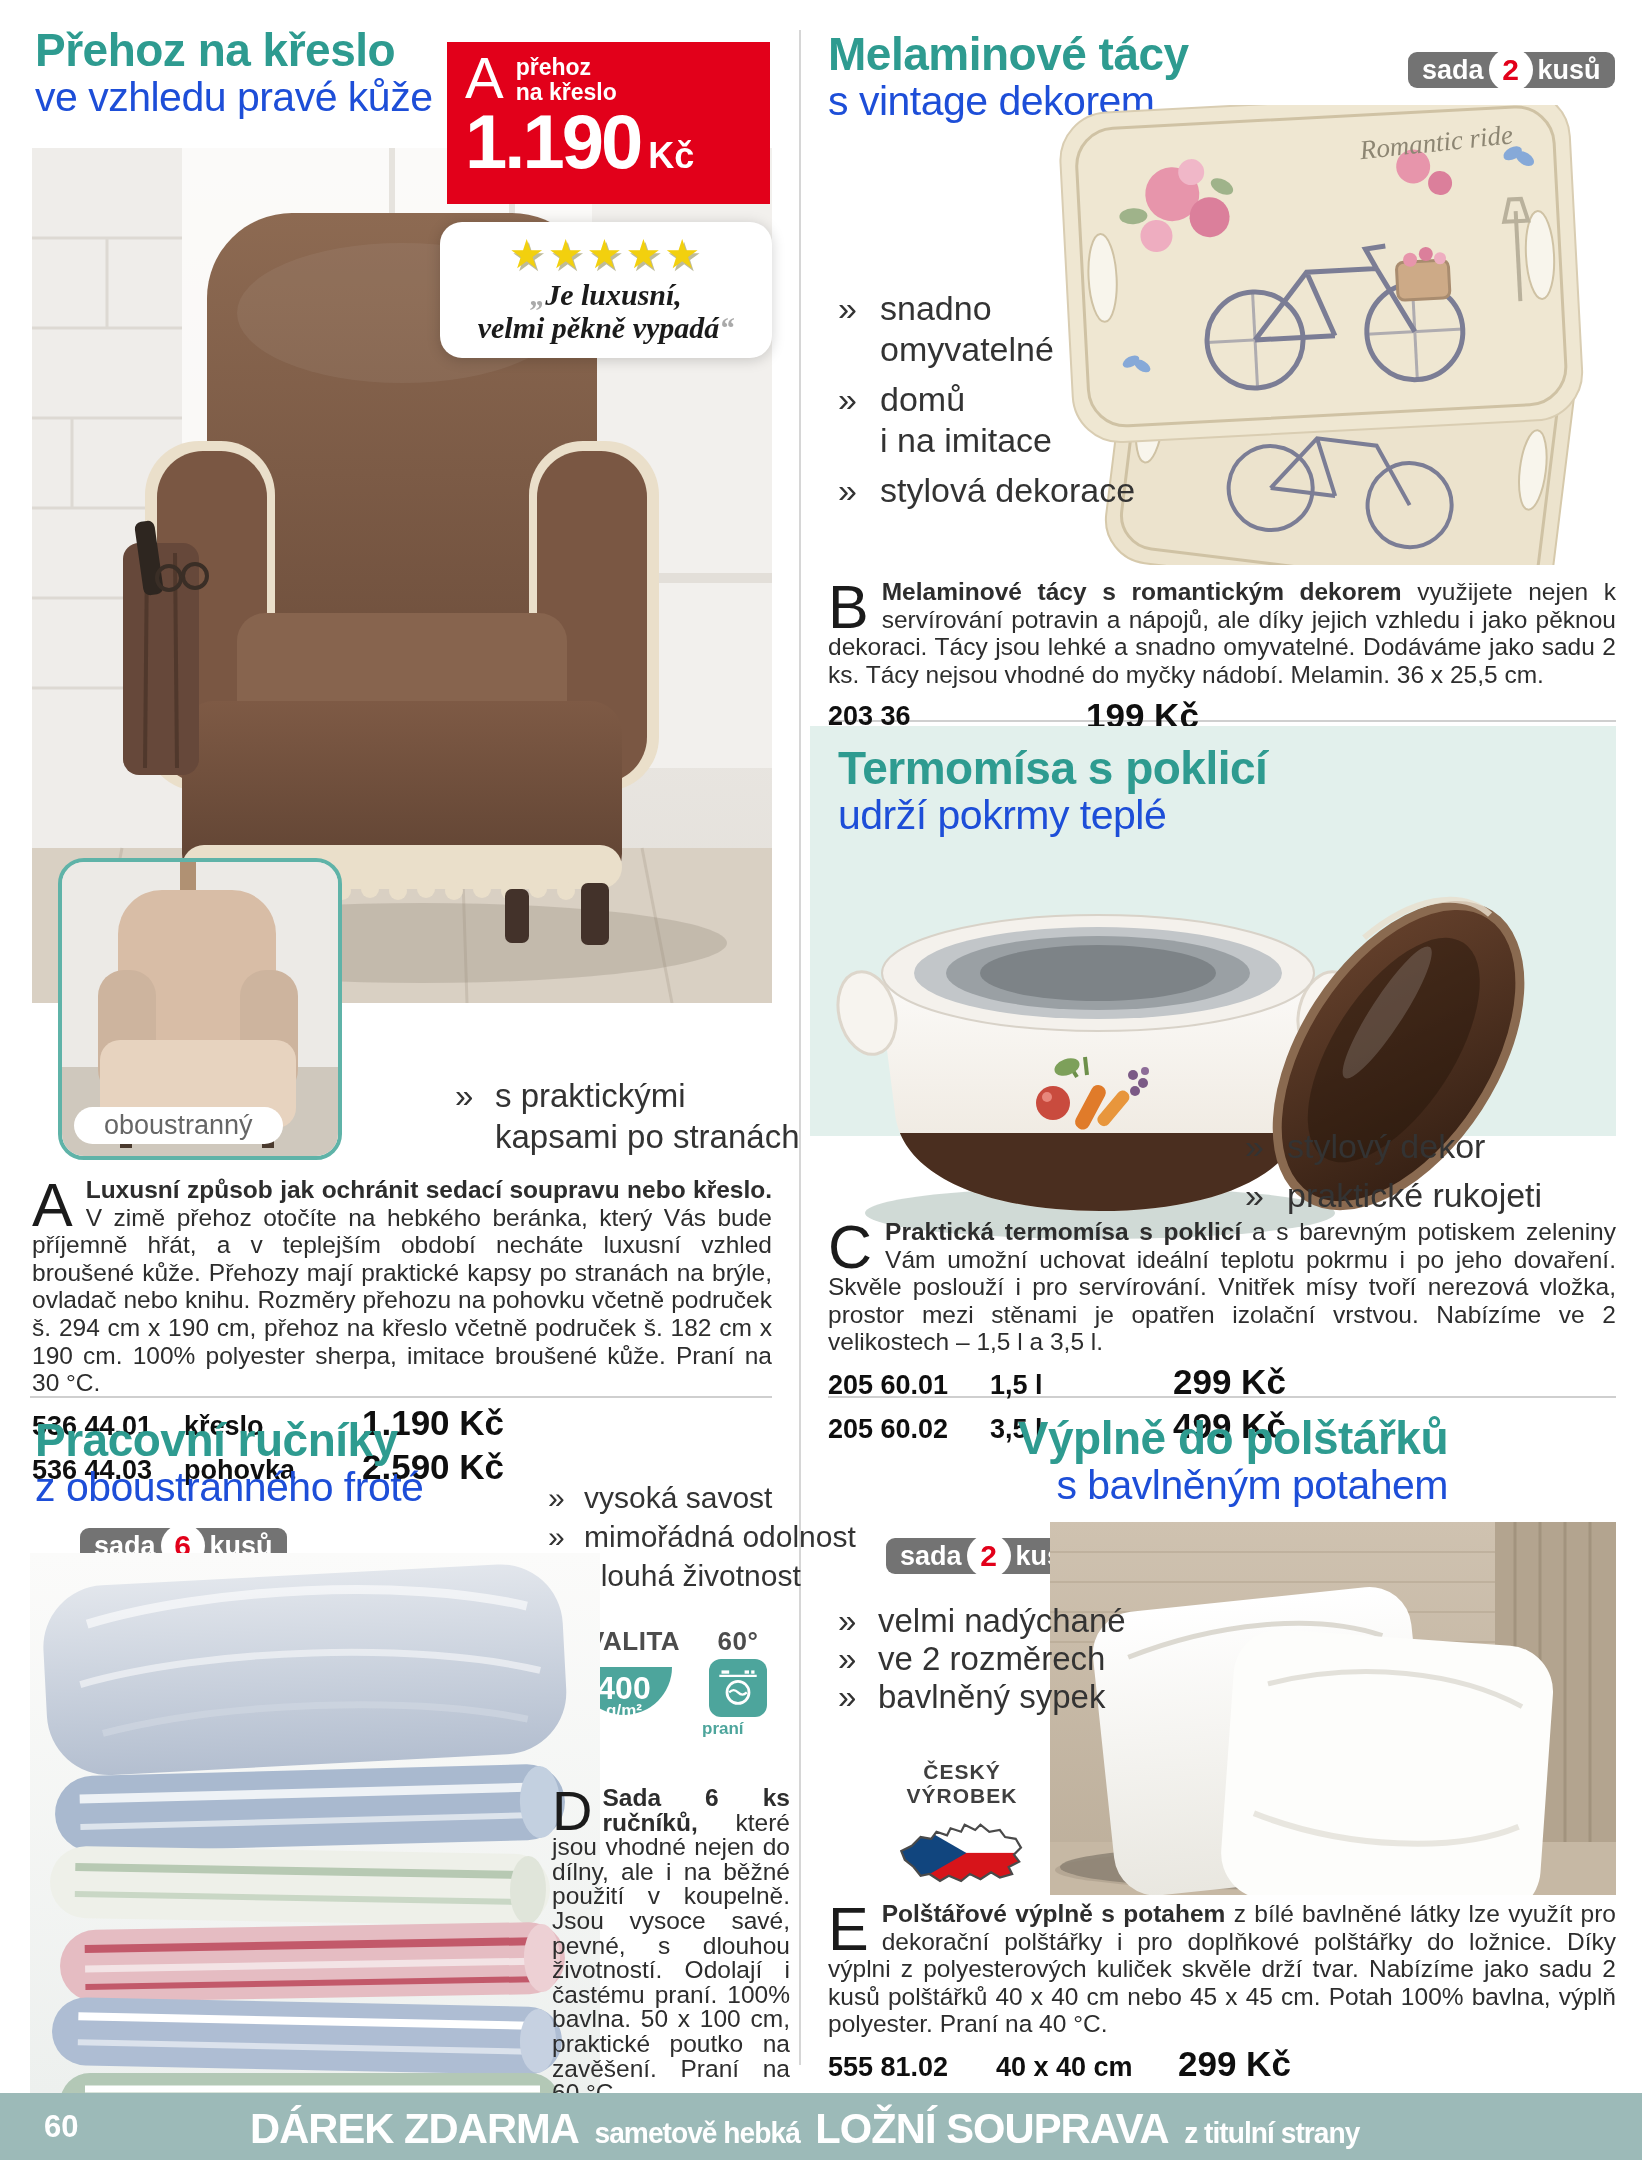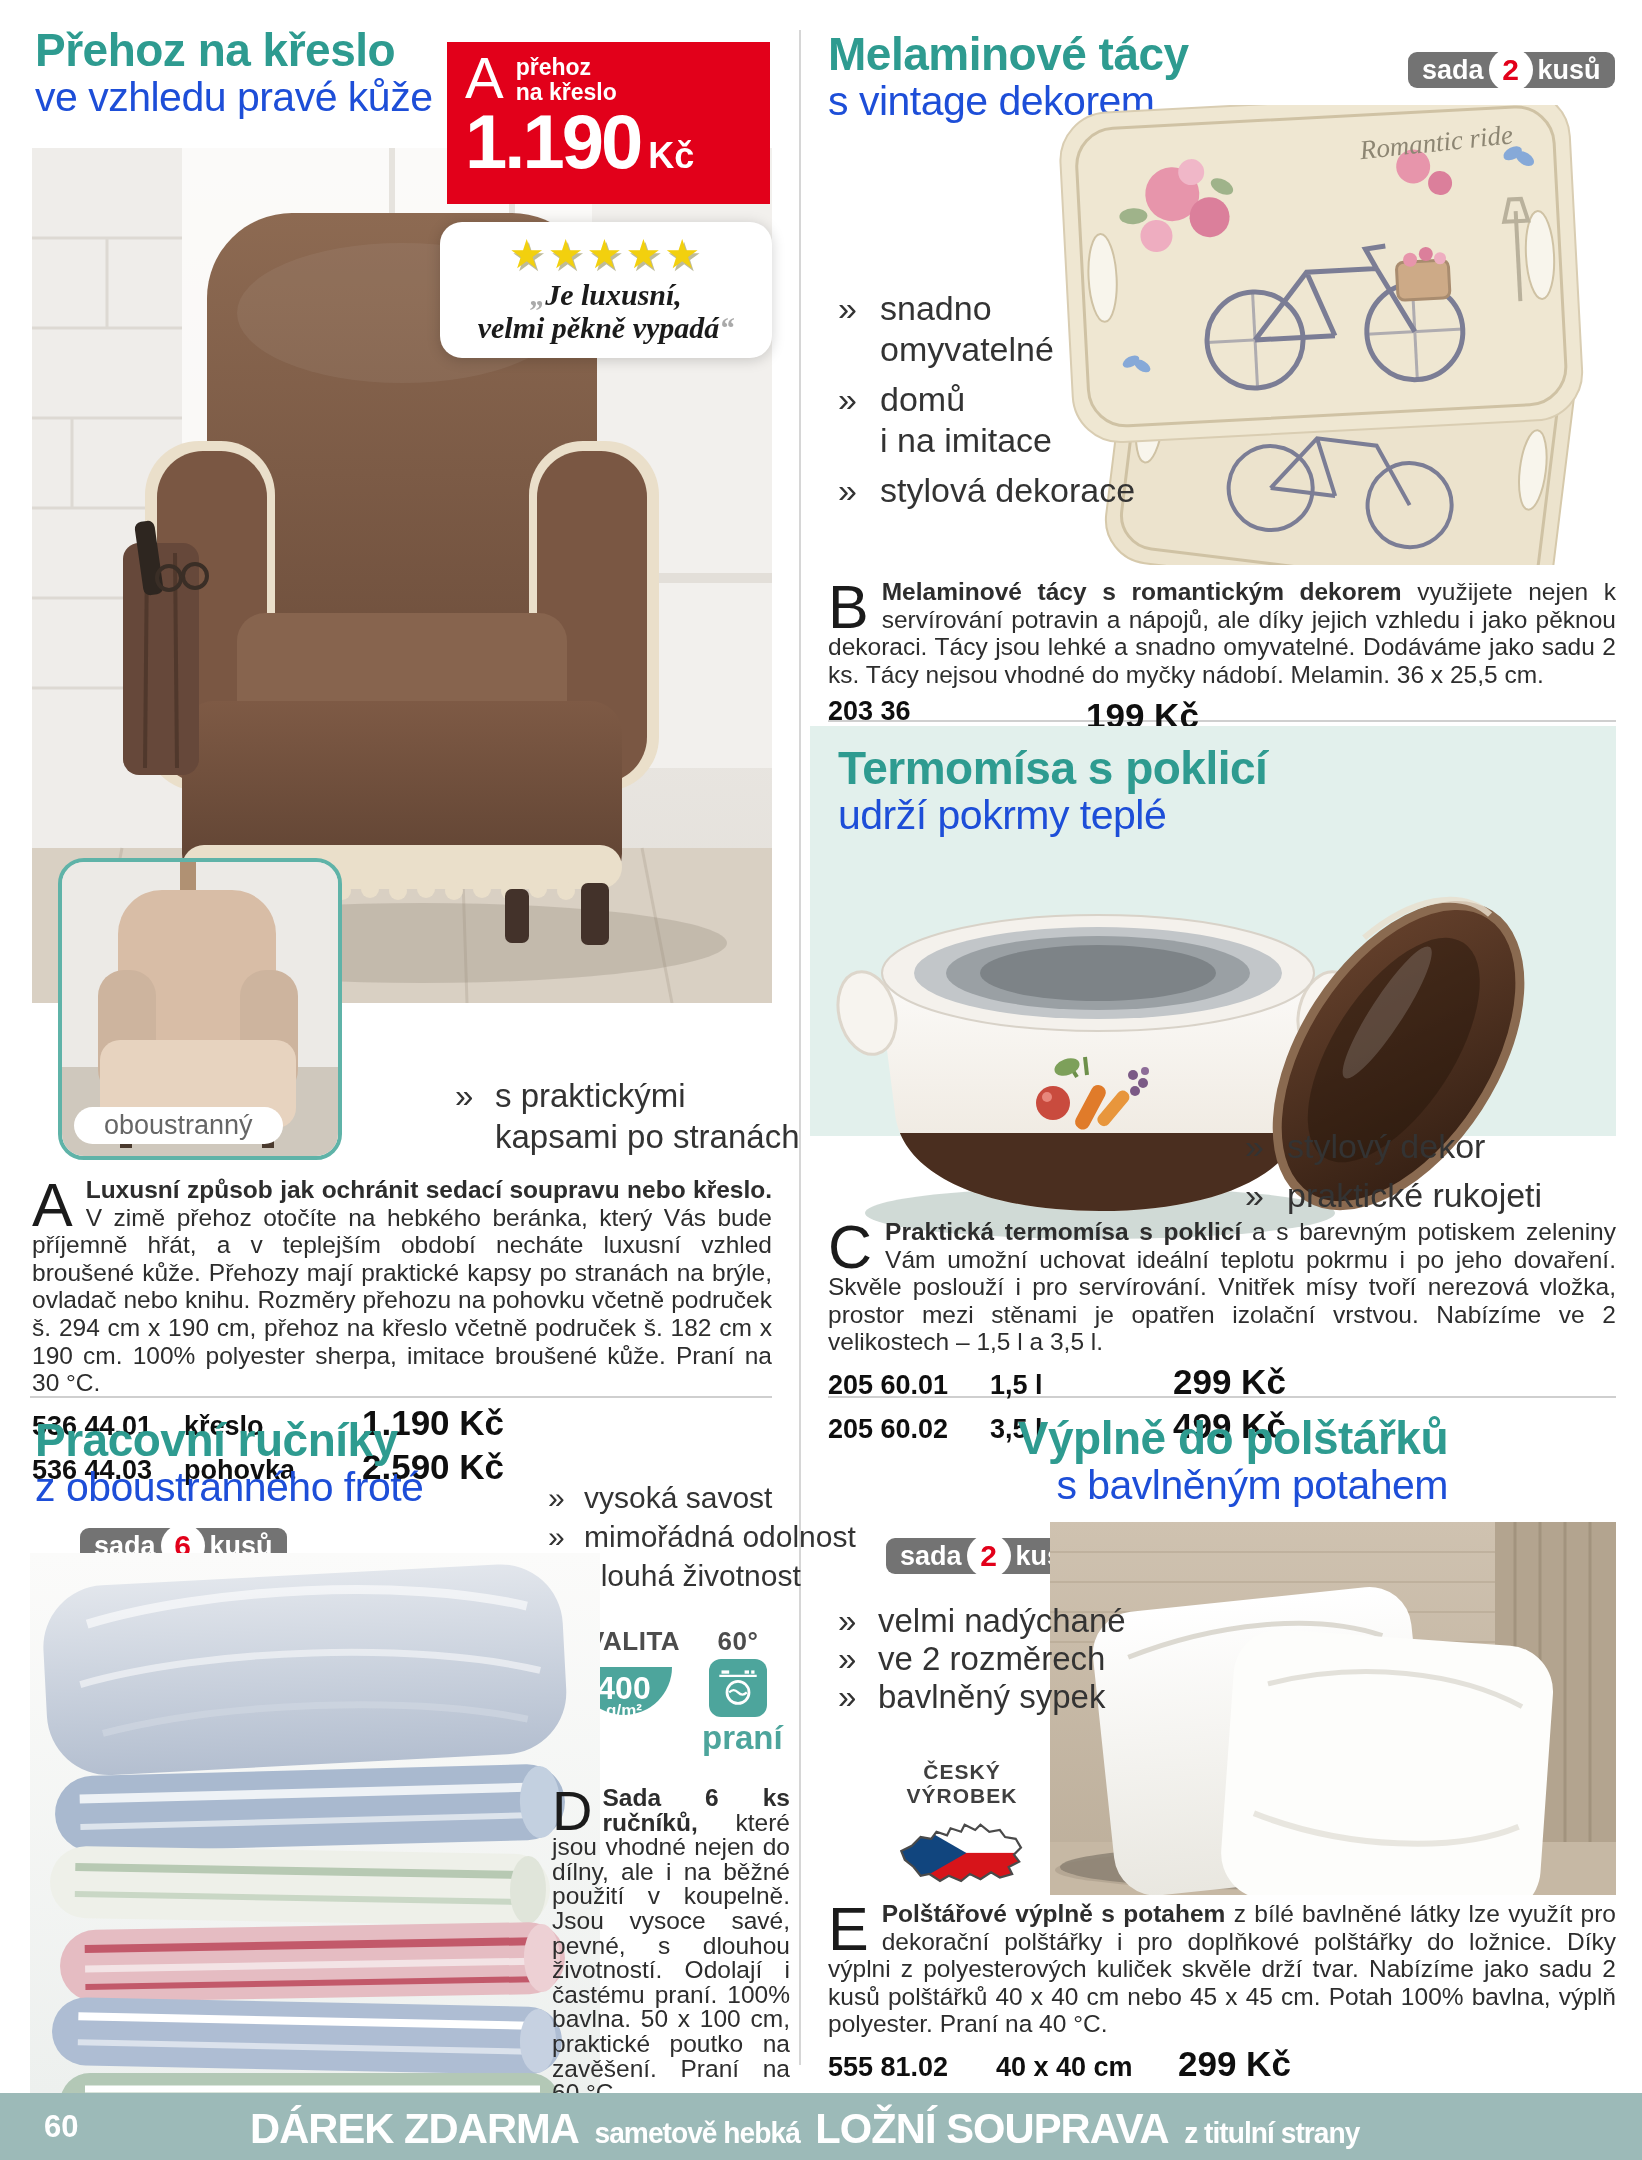--- a/index.html
+++ b/index.html
@@ -47,30 +47,30 @@
   .big-letter{float:left;font-size:61px;line-height:50px;margin:4px 13px 0 0;color:#1b1b1b;font-weight:400;}
 
   
   .pgrid{display:grid;row-gap:4px;font-weight:bold;color:#0f0f0f;align-items:baseline;margin-top:6px;}
   .pgrid .code{font-size:27px;}
   .pgrid .var{font-size:27px;}
   .pgrid .val{font-size:35px;}
   .pgrid-a{grid-template-columns:152px 178px auto;}
   .pgrid-c{grid-template-columns:162px 183px auto;}
   .pgrid-e{grid-template-columns:168px 182px auto;}
-  .prow-b{display:flex;align-items:flex-start;font-weight:bold;color:#0f0f0f;margin-top:8px;}
+  .prow-b{display:flex;align-items:center;font-weight:bold;color:#0f0f0f;margin-top:8px;}
   .prow-b .code{font-size:27px;width:258px;}
   .prow-b .val{font-size:35px;}
   .prow-d{display:flex;align-items:baseline;justify-content:space-between;font-weight:bold;color:#0f0f0f;margin-top:8px;}
   .prow-d .code{font-size:27px;}
   .prow-d .val{font-size:36px;}
 
   
   .picto-label{font-size:26px;font-weight:bold;color:#4c4c4c;text-align:center;letter-spacing:.5px;}
-  .praní{font-size:33px;font-weight:bold;color:#4da59c;text-align:right;margin-top:2px;}
+  .praní{font-size:17px;font-weight:bold;color:#4da59c;text-align:left;margin-top:2px;}
   .wash-box{width:58px;height:58px;background:#4da59c;border-radius:12px;margin:2px auto 0 auto;
             display:flex;align-items:center;justify-content:center;}
 
   
   .czech-label{font-size:21px;font-weight:bold;color:#3f3f3f;letter-spacing:1px;text-align:center;}
 
   
   .inset{border:4px solid #5fb3a8;border-radius:26px;overflow:hidden;box-sizing:border-box;background:#e7e3dc;}
   .inset-pill{position:absolute;left:12px;bottom:12px;background:#fff;border-radius:22px;
               padding:3px 30px;font-size:27px;color:#666;}

